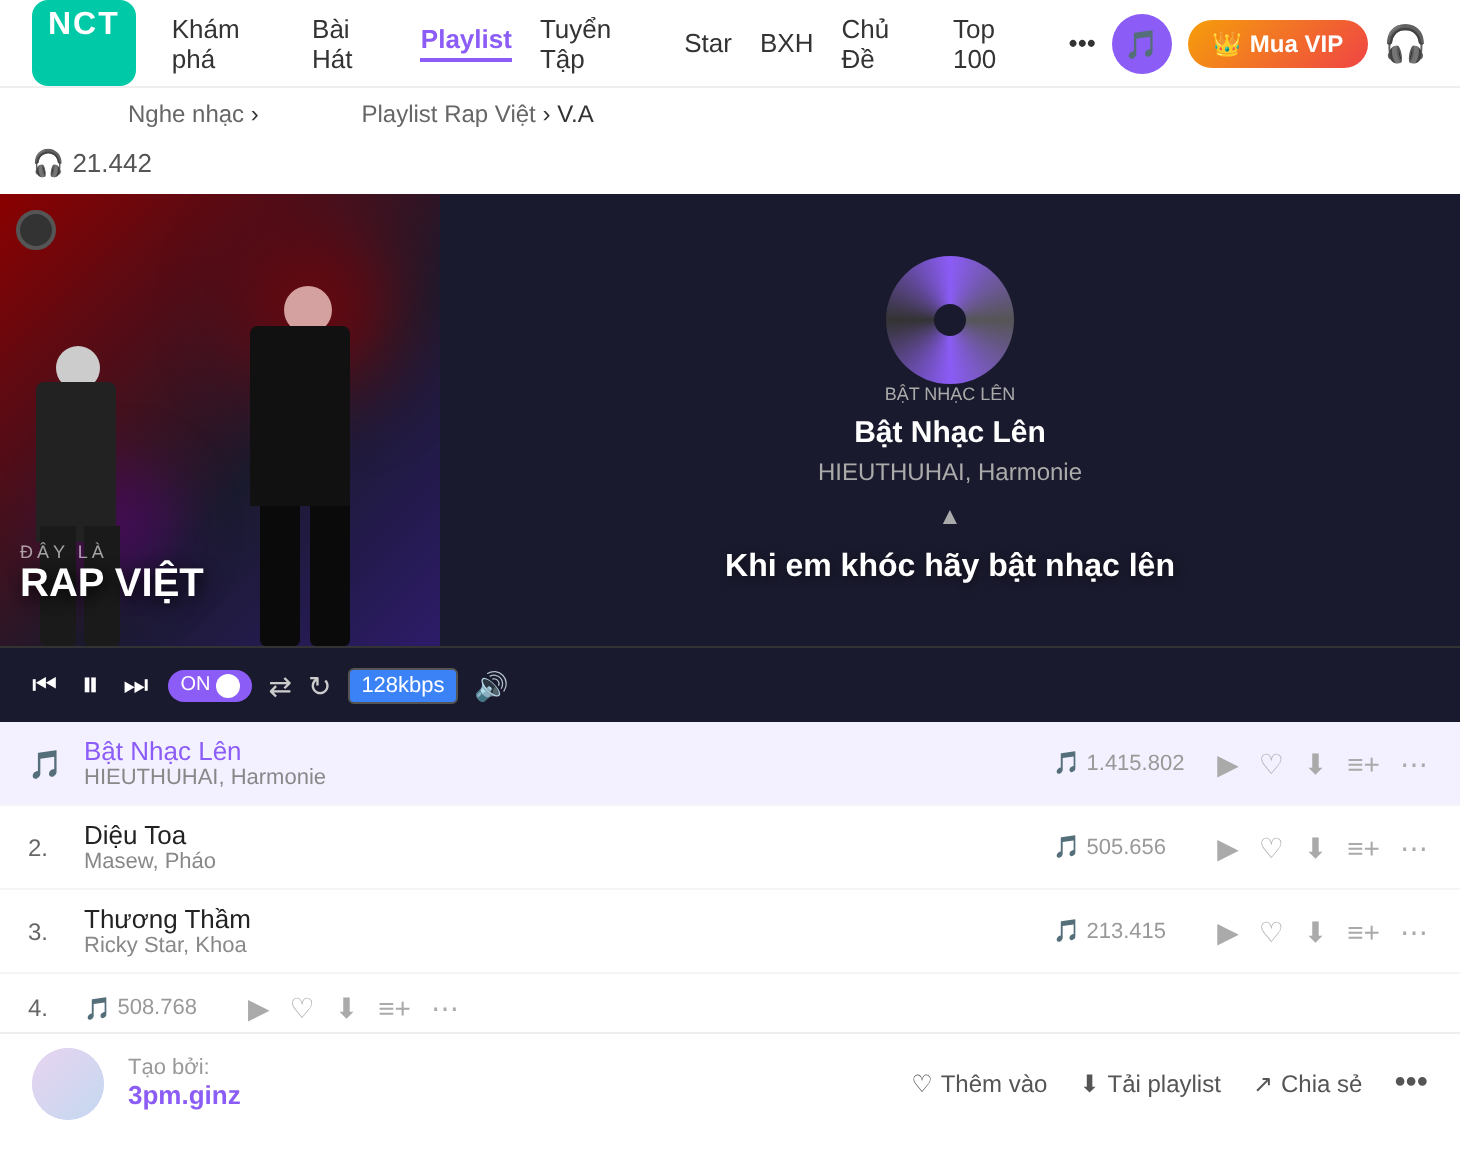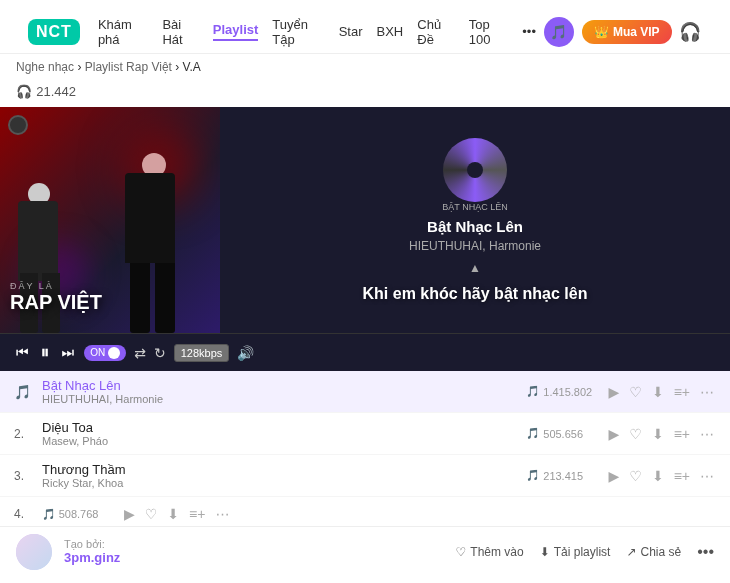--- a/index.html
+++ b/index.html
@@ -1,32 +1,32 @@
 <!DOCTYPE html>
 <html><head>
   <meta charset="utf-8">
   <style>
     * { margin: 0; padding: 0; box-sizing: border-box; }
     body { font-family: Arial, sans-serif; background: #fff; width: 730px; height: 583px; overflow: hidden; font-size: 13px; color: #333; }
 
     
-    .header { display: flex; align-items: center; height: 44px; background: #fff; border-bottom: 1px solid #eee; padding: 0 28px; gap: 8px; margin-top: 10px; }
+    .header { display: flex; height: 44px; background: #fff; border-bottom: 1px solid #eee; padding: 0 16px; gap: 8px; }
     .logo { background: #00c9a7; border-radius: 8px; padding: 4px 8px; color: #fff; font-weight: bold; font-size: 16px; letter-spacing: 1px; cursor: pointer; }
     .nav-items { display: flex; align-items: center; gap: 14px; flex: 1; margin-left: 10px; }
     .nav-item { font-size: 13px; color: #333; cursor: pointer; text-decoration: none; }
     .nav-item.active { color: #8b5cf6; font-weight: bold; border-bottom: 2px solid #8b5cf6; padding-bottom: 2px; }
     .nav-more { color: #333; cursor: pointer; }
     .header-right { display: flex; align-items: center; gap: 8px; margin-left: auto; }
     .vip-btn { background: linear-gradient(135deg, #f59e0b, #ef4444); color: #fff; border: none; border-radius: 16px; padding: 5px 12px; font-size: 12px; font-weight: bold; cursor: pointer; display: flex; align-items: center; gap: 4px; }
     .user-avatar-header { width: 30px; height: 30px; border-radius: 50%; background: #8b5cf6; display: flex; align-items: center; justify-content: center; color: #fff; font-size: 14px; cursor: pointer; }
     .headphone-icon { color: #666; font-size: 18px; cursor: pointer; }
 
     
     .breadcrumb { padding: 6px 16px; font-size: 12px; color: #666; }
-    .breadcrumb a { color: #666; text-decoration: none; }
+    .breadcrumb a { color: #666; text-decoration: none; margin-left: 48px; }
     .breadcrumb span { color: #333; }
 
     
     .page-title-row { display: flex; align-items: center; justify-content: space-between; padding: 4px 16px 8px; }
     .page-title { font-size: 20px; font-weight: bold; color: #222; }
     .listen-count { display: flex; align-items: center; gap: 4px; font-size: 13px; color: #555; }
 
     
     .player-area { background: #1a1a2e; position: relative; height: 226px; display: flex; align-items: center; margin: 0; overflow: hidden; }
     .album-art-img { width: 220px; height: 226px; background: linear-gradient(135deg, #8b0000 0%, #1a1a2e 60%, #2d1b69 100%); display: flex; align-items: center; justify-content: center; position: relative; }
@@ -44,21 +44,21 @@
     .ctrl-btn { background: none; border: none; color: #fff; cursor: pointer; font-size: 14px; padding: 2px; }
     .play-btn { font-size: 18px; }
     .progress-container { flex: 1; display: flex; align-items: center; gap: 6px; }
     .time-text { color: #ccc; font-size: 11px; min-width: 35px; }
     .progress-bar { flex: 1; height: 3px; background: #444; border-radius: 2px; cursor: pointer; position: relative; }
     .progress-fill { height: 100%; background: #8b5cf6; border-radius: 2px; width: 2.6%; }
     .progress-dot { width: 8px; height: 8px; border-radius: 50%; background: #fff; position: absolute; top: -2.5px; left: 2.6%; transform: translateX(-50%); }
     .toggle-btn { background: #8b5cf6; border: none; border-radius: 10px; padding: 2px 6px; color: #fff; font-size: 10px; cursor: pointer; display: flex; align-items: center; gap: 3px; }
     .toggle-circle { width: 12px; height: 12px; border-radius: 50%; background: #fff; }
     .shuffle-btn, .repeat-btn { color: #ccc; font-size: 14px; cursor: pointer; background: none; border: none; }
-    .quality-btn { background: #737373; border: 1px solid #555; color: #fff; padding: 2px 6px; font-size: 11px; border-radius: 3px; cursor: pointer; }
+    .quality-btn { background: #3b82f6; border: 1px solid #555; color: #fff; padding: 2px 6px; font-size: 11px; border-radius: 3px; cursor: pointer; }
     .volume-btn { color: #ccc; font-size: 14px; cursor: pointer; background: none; border: none; }
 
     
     .song-list { background: #fff; overflow-y: auto; height: calc(583px - 44px - 32px - 38px - 226px - 38px - 50px); }
     .song-row { display: flex; align-items: center; padding: 7px 14px; border-bottom: 1px solid #f5f5f5; cursor: pointer; }
     .song-row.active { background: #f3f0ff; }
     .song-num { width: 28px; color: #666; font-size: 12px; display: flex; align-items: center; }
     .song-num .playing-icon { color: #8b5cf6; font-size: 14px; }
     .song-info { flex: 1; min-width: 0; }
     .song-title { font-size: 13px; color: #222; white-space: nowrap; overflow: hidden; text-overflow: ellipsis; }

